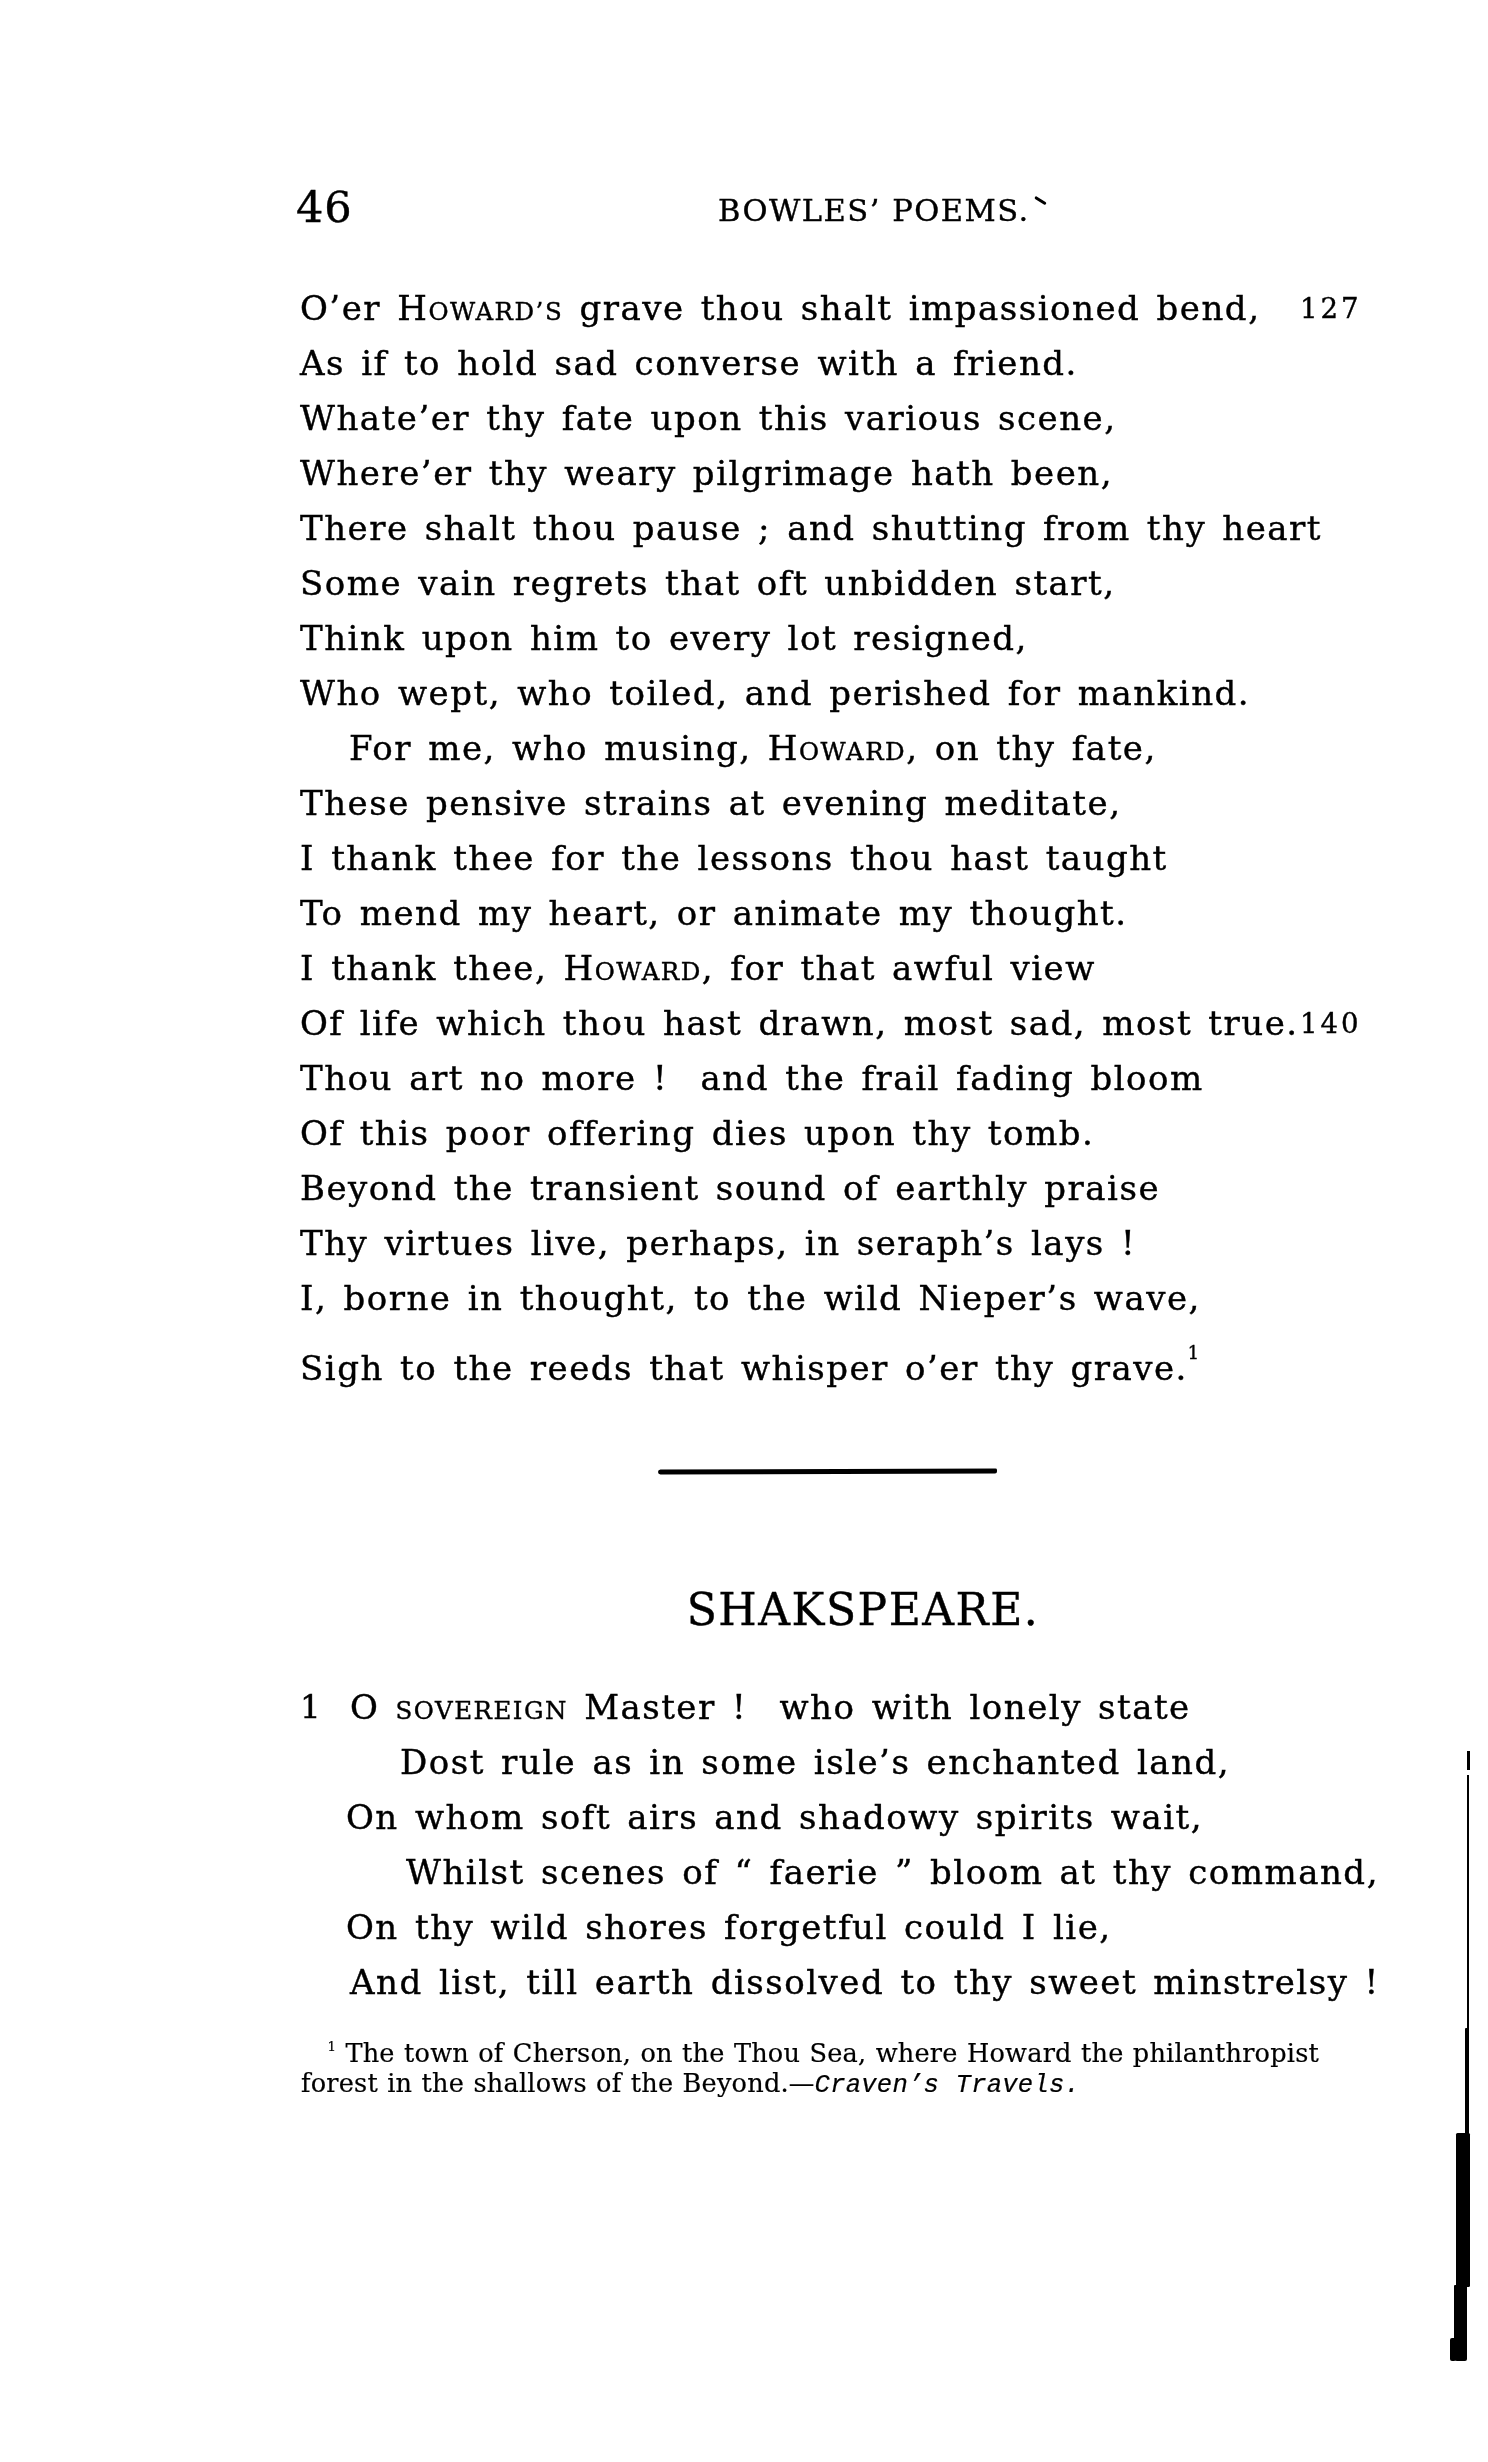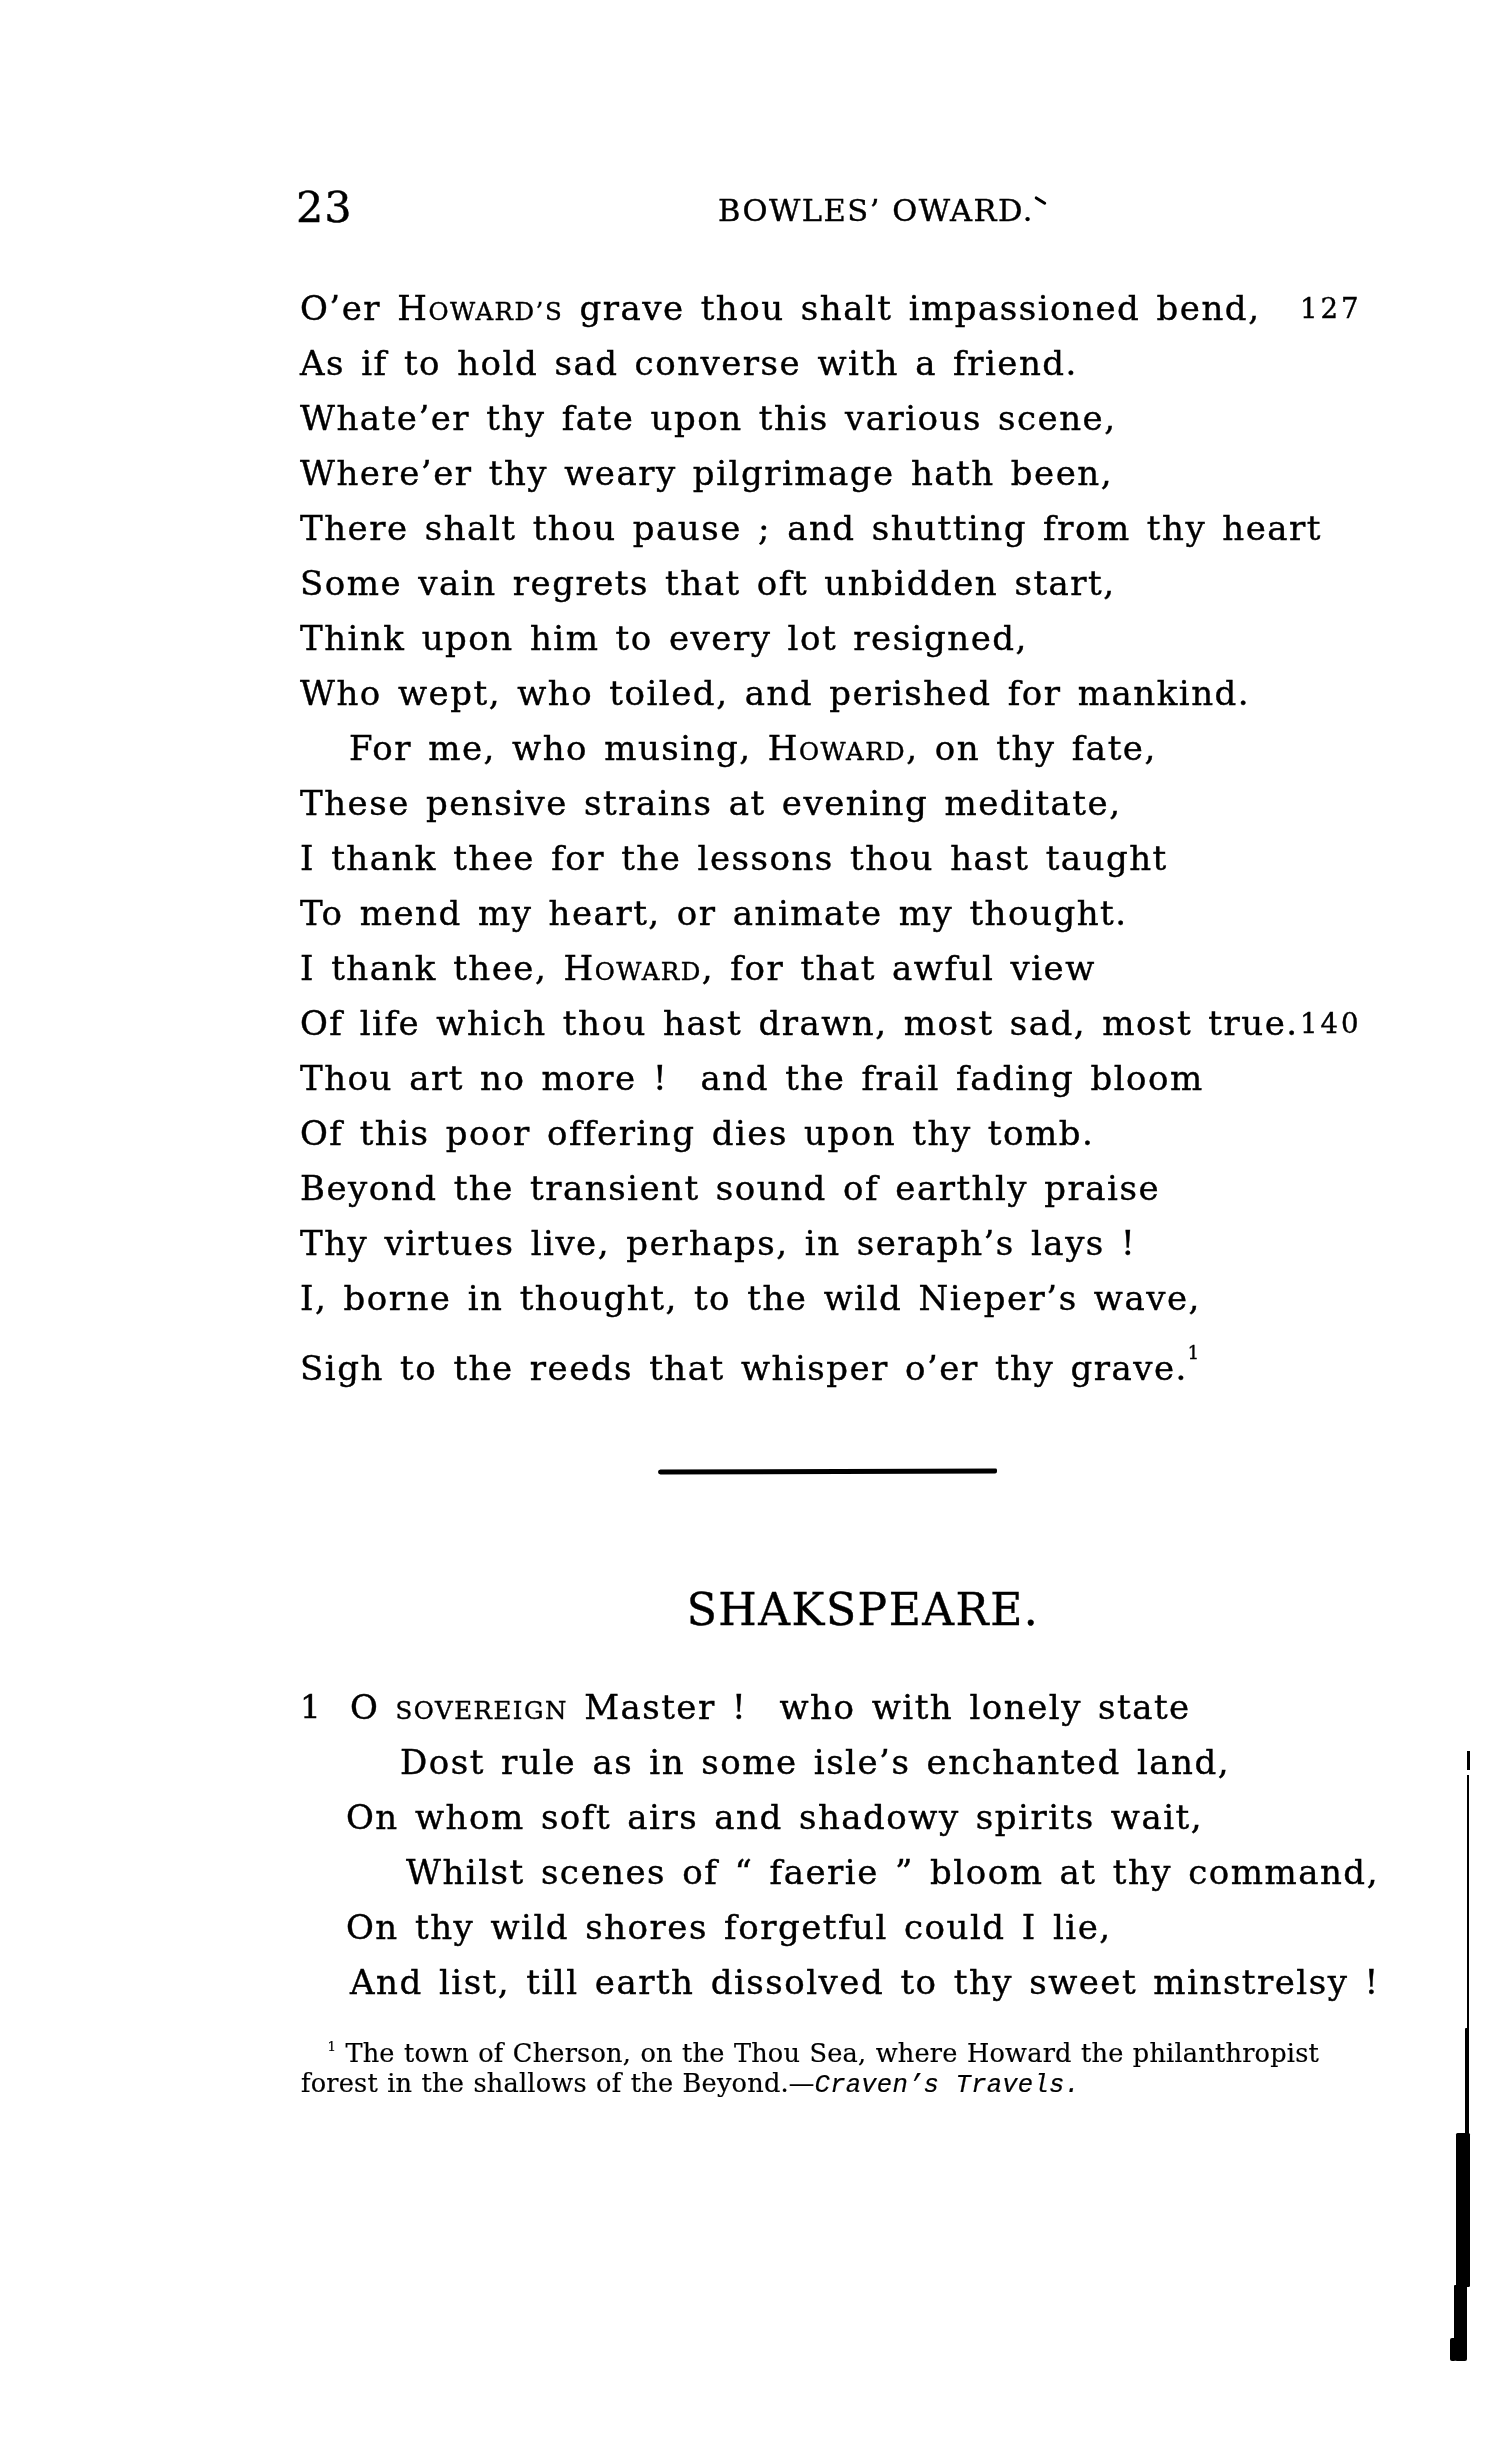--- a/index.html
+++ b/index.html
@@ -84,23 +84,23 @@
   #artifact-medium { left: 1465px; top: 2028px; width: 4.4px;  height: 107px; border-radius: 1px; }
   #artifact-thick  { left: 1456px; top: 2133px; width: 13.8px; height: 154px; border-radius: 1.5px; }
   #artifact-thick2 { left: 1454px; top: 2285px; width: 12.8px; height: 76px; border-radius: 1px 1px 2px 3px; }
   #artifact-nub    { left: 1450px; top: 2338px; width: 6.4px; height: 22.7px;  border-radius: 2px; }
 </style>
 </head>
 <body>
 
 <div id="page">
 
-  <div id="page-number" class="ink">23</div>
+  <div id="page-number" class="ink">46</div>
 
-  <div id="running-title" class="ink">BOWLES’ OWARD.</div>
+  <div id="running-title" class="ink">BOWLES’ POEMS.</div>
 
   <div id="stray-mark"></div>
 
   <div id="poem-howard" class="poem ink"><div class="line"><span>O’er </span><span>H</span><span class="sc">OWARD’S</span><span> grave thou shalt impassioned bend,</span><span class="num-right">127</span></div><div class="line"><span>As if to hold sad converse with a friend.</span></div><div class="line"><span>Whate’er thy fate upon this various scene,</span></div><div class="line"><span>Where’er thy weary pilgrimage hath been,</span></div><div class="line"><span>There shalt thou pause ; and shutting from thy heart</span></div><div class="line"><span>Some vain regrets that oft unbidden start,</span></div><div class="line"><span>Think upon him to every lot resigned,</span></div><div class="line"><span>Who wept, who toiled, and perished for mankind.</span></div><div class="line" style="padding-left: 49px;"><span>For me, who musing, </span><span>H</span><span class="sc">OWARD</span><span>, on thy fate,</span></div><div class="line"><span>These pensive strains at evening meditate,</span></div><div class="line"><span>I thank thee for the lessons thou hast taught</span></div><div class="line"><span>To mend my heart, or animate my thought.</span></div><div class="line"><span>I thank thee, </span><span>H</span><span class="sc">OWARD</span><span>, for that awful view</span></div><div class="line"><span>Of life which thou hast drawn, most sad, most true.</span><span class="num-right">140</span></div><div class="line"><span>Thou art no more !  and the frail fading bloom</span></div><div class="line"><span>Of this poor offering dies upon thy tomb.</span></div><div class="line"><span>Beyond the transient sound of earthly praise</span></div><div class="line"><span>Thy virtues live, perhaps, in seraph’s lays !</span></div><div class="line"><span>I, borne in thought, to the wild Nieper’s wave,</span></div><div class="line"><span>Sigh to the reeds that whisper o’er thy grave.</span><span class="sup">1</span></div></div>
 
   <div id="divider"></div>
 
   <div id="section-title" class="ink">SHAKSPEARE.</div>
 
   <div id="poem-shakspeare" class="poem ink"><div class="line" style="padding-left: 50px;"><span>O </span><span class="sc">SOVEREIGN</span><span> Master !  who with lonely state</span><span class="num-left">1</span></div><div class="line" style="padding-left: 100px;"><span>Dost rule as in some isle’s enchanted land,</span></div><div class="line" style="padding-left: 46px;"><span>On whom soft airs and shadowy spirits wait,</span></div><div class="line" style="padding-left: 106px;"><span>Whilst scenes of “ faerie ” bloom at thy command,</span></div><div class="line" style="padding-left: 46px;"><span>On thy wild shores forgetful could I lie,</span></div><div class="line" style="padding-left: 50px;"><span>And list, till earth dissolved to thy sweet minstrelsy !</span></div></div>

